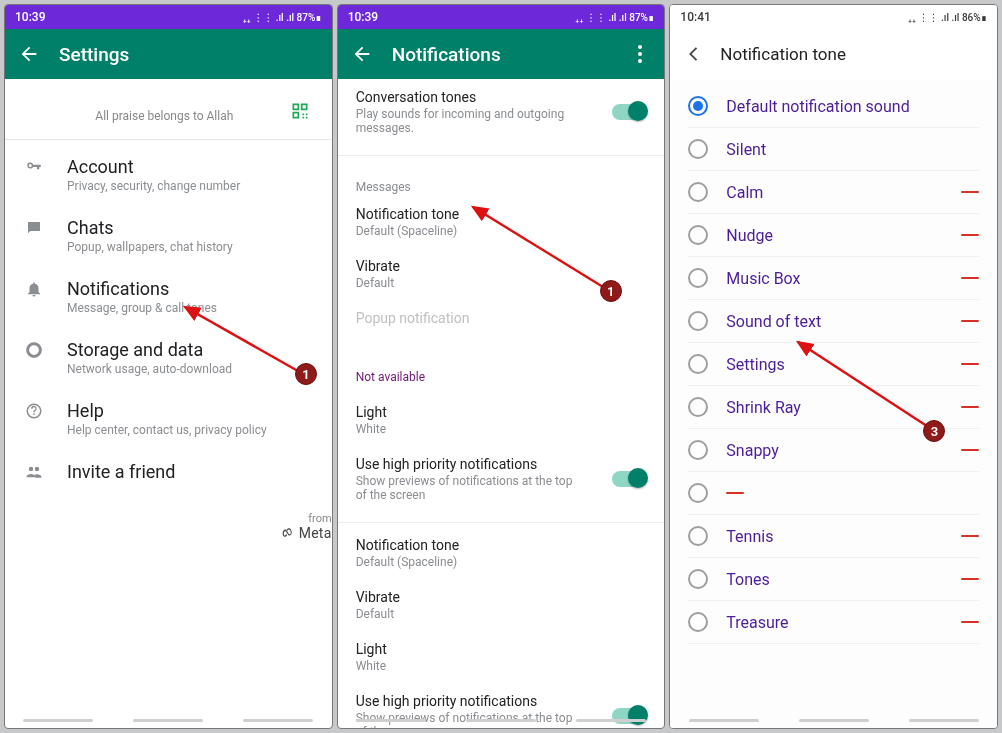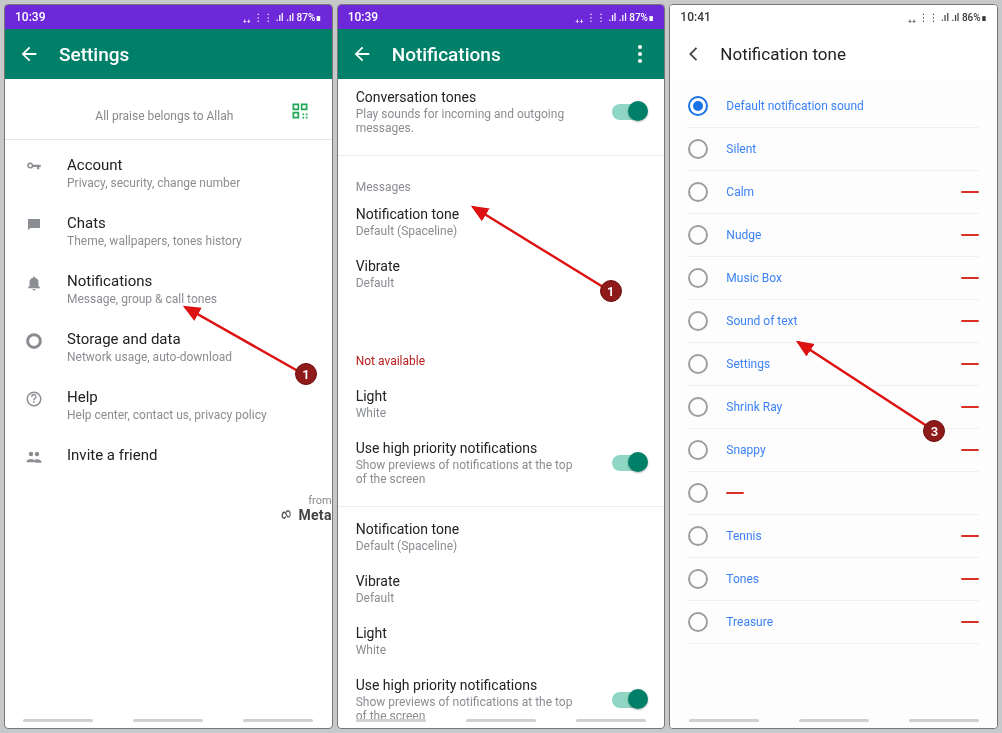--- a/index.html
+++ b/index.html
@@ -26,49 +26,49 @@
 
   
   .p1-status-caption { text-align:center; font-size:12px; color:#888; padding:30px 8px 8px 0; position:relative; }
   .qr { position:absolute; right:22px; top:22px; color:#1fa855; }
   .qr svg { width:20px; height:20px; }
   .sep { height:1px; background:#e6e6e6; margin: 8px 0 4px 0; }
   .menu { padding: 0 0 0 0; }
   .menu-item { display:flex; align-items:flex-start; gap:22px; padding: 12px 18px; cursor:pointer; }
   .menu-icon { width:22px; color:#8a8d91; display:flex; justify-content:center; padding-top:2px; }
   .menu-icon svg { width:18px; height:18px; fill:#8a8d91; }
-  .menu-text .mt-title { font-size:15px; color:#202124; margin-bottom:2px; }
+  .menu-text .mt-title { font-size:18px; color:#202124; margin-bottom:2px; }
   .menu-text .mt-sub { font-size:12px; color:#8a8d91; }
   .from-meta { text-align:right; margin-top:16px; }
   .from-meta .from { font-size:11px; color:#888; }
-  .from-meta .meta { font-size:14px; color:#444; font-weight:700; letter-spacing:.3px; display:inline-flex; align-items:center; gap:4px; }
+  .from-meta .meta { font-size:14px; color:#444; font-weight:400; letter-spacing:.3px; display:inline-flex; align-items:center; gap:4px; }
   .home-row { width:100%; display:flex; justify-content:center; gap:40px; position:absolute; bottom:6px; left:0; }
   .home-seg { width:70px; height:3px; background:#cfcfcf; border-radius:3px; }
 
   
   .p2-body { flex:1; overflow-y:auto; padding: 0 18px 40px 18px; }
   .pref { padding: 10px 0 10px 0; border-bottom: 0; gap: 36px; }
   .pref .p-title { font-size:14px; color:#222; margin-bottom:2px; }
   .pref .p-sub { font-size:12px; color:#8a8d91; }
-  .pref .p-sub.disabled { color:#b91c1c;margin-top:44px; }
+  .pref .p-sub.disabled { color:#701a75;margin-top:44px; }
   .pref .p-title.disabled { color:#c0c0c0; }
   .pref-row { display:flex; align-items:center; }
   .pref-row .pref-txt { flex:1; }
   .toggle { width:34px; height:16px; background:#8fd6c4; border-radius:10px; position:relative; cursor:pointer; }
   .toggle .knob { position:absolute; top:-3px; right:-2px; width:20px; height:20px; border-radius:50%; background:#008069; box-shadow:0 1px 2px rgba(0,0,0,.3); }
   .section-hdr { font-size:12px; color:#8a8d91; padding: 20px 0 2px 0; }
   .divider { height:1px; background:#ececec; margin: 10px -18px 4px -18px; }
 
   
   .p3-body { flex:1; overflow-y:auto; padding: 6px 18px 40px 18px; background:#fdfdfd; }
   .tone-item { display:flex; align-items:center; padding:11px 0; border-bottom:1px solid #f0f0f0; cursor:pointer; }
   .radio { width:20px; height:20px; border:2px solid #9e9e9e; border-radius:50%; display:flex; align-items:center; justify-content:center; margin-right:18px; flex-shrink:0; }
   .radio.sel { border-color:#1a73e8; }
   .radio.sel::after { content:""; width:10px; height:10px; background:#1a73e8; border-radius:50%; }
-  .tone-label { font-size:12px; color:#3b82f6; flex:1; }
+  .tone-label { font-size:16px; color:#4c1d95; flex:1; }
   .minus { width:18px; height:2px; background:#d93025; border-radius:1px; }
 
   
   .callout { position:absolute; pointer-events:none; }
   .num-badge { width:22px; height:22px; border-radius:50%; background:#8e1a1a; color:#fff; font-size:13px; font-weight:600; display:flex; align-items:center; justify-content:center; border:1px solid #6e0e0e; }
   .arrow-line { stroke:#d11; stroke-width:2.5; fill:none; }
   .arrow-head { fill:#d11; }
 </style>
 </head>
 <body>
@@ -114,21 +114,21 @@
           </div>
         </div>
         <div class="menu-item">
           <div class="menu-icon">
             <svg viewBox="0 0 24 24">
               <path d="M4 4h16v12H7l-3 3V4z"></path>
             </svg>
           </div>
           <div class="menu-text">
             <div class="mt-title">Chats</div>
-            <div class="mt-sub">Theme, wallpapers, tones history</div>
+            <div class="mt-sub">Popup, wallpapers, chat history</div>
           </div>
         </div>
         <div class="menu-item">
           <div class="menu-icon">
             <svg viewBox="0 0 24 24">
               <path d="M12 22a2 2 0 0 0 2-2h-4a2 2 0 0 0 2 2zm6-6V11a6 6 0 0 0-5-5.9V4a1 1 0 1 0-2 0v1.1A6 6 0 0 0 6 11v5l-2 2v1h16v-1l-2-2z"></path>
             </svg>
           </div>
           <div class="menu-text">
             <div class="mt-title">Notifications</div>
@@ -241,20 +241,21 @@
 
       <div class="pref">
         <div class="p-title">Notification tone</div>
         <div class="p-sub">Default (Spaceline)</div>
       </div>
       <div class="pref">
         <div class="p-title">Vibrate</div>
         <div class="p-sub">Default</div>
       </div>
       <div class="pref">
+        <div class="p-title disabled">Popup notification</div>
         <div class="p-sub disabled">Not available</div>
       </div>
       <div class="pref">
         <div class="p-title">Light</div>
         <div class="p-sub">White</div>
       </div>
       <div class="pref pref-row">
         <div class="pref-txt">
           <div class="p-title">Use high priority notifications</div>
           <div class="p-sub">Show previews of notifications at the top of the screen</div>

